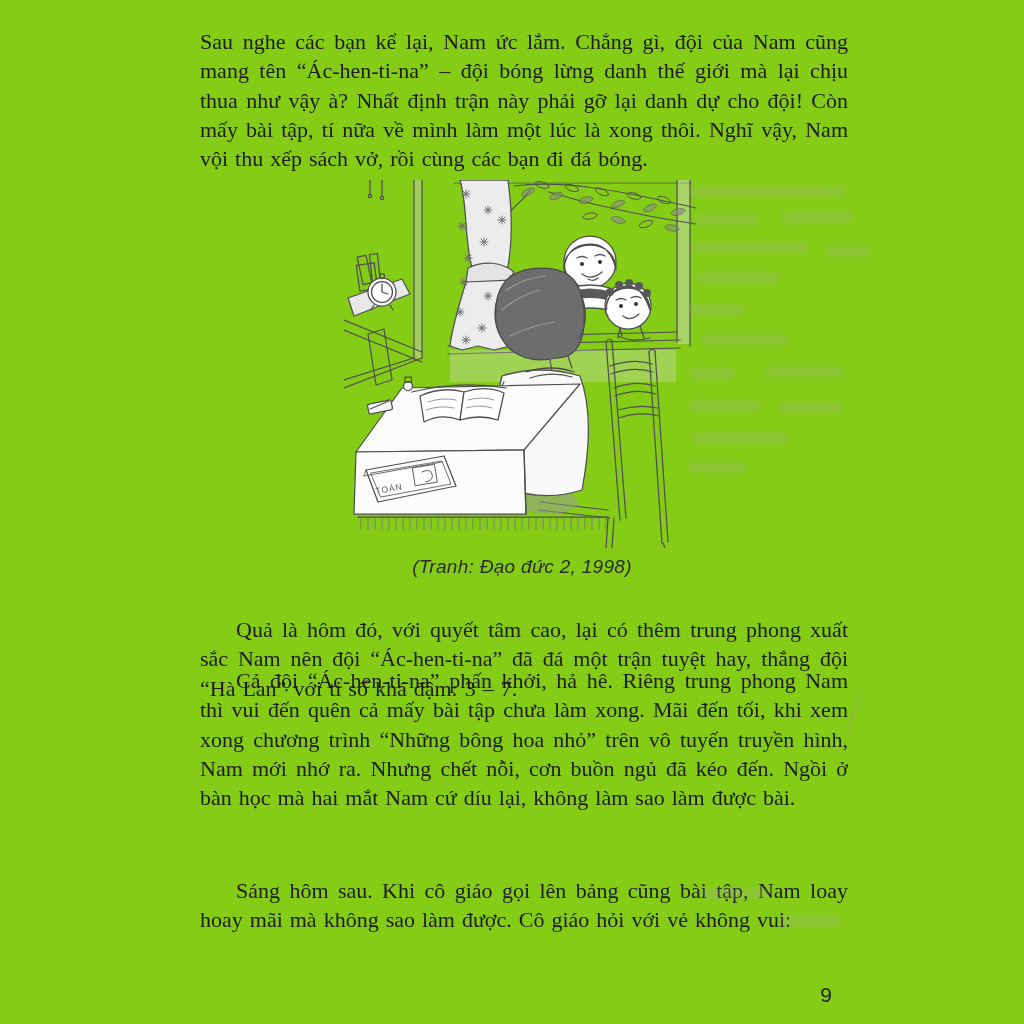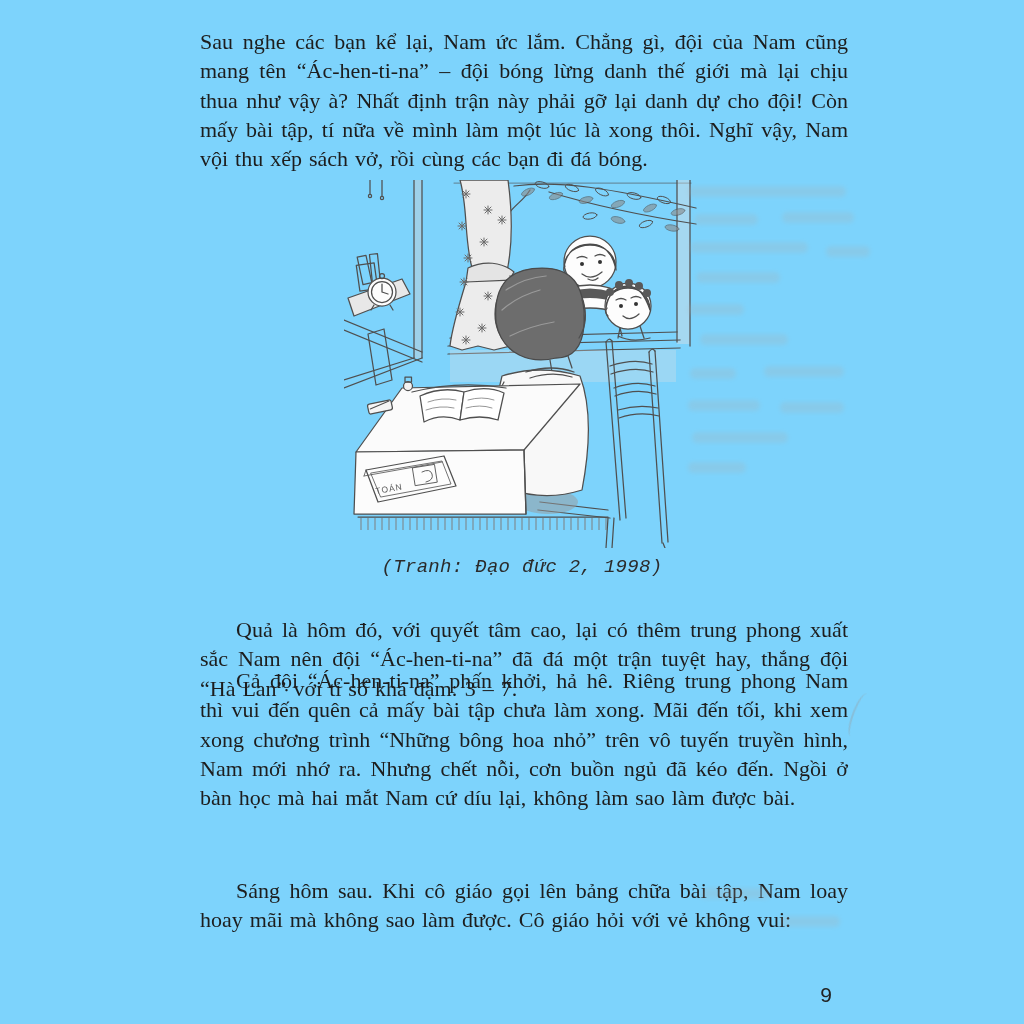--- a/index.html
+++ b/index.html
@@ -1,34 +1,34 @@
 <!DOCTYPE html>
 <html><head>
 <meta charset="utf-8">
 <style>
   html,body{margin:0;padding:0;background:#ffffff;}
   #page{
-    position:relative;width:1024px;height:1024px;background:#7dd3fc;
+    position:relative;width:1024px;height:1024px;background:#84cc16;
     font-family:"Liberation Serif","DejaVu Serif",serif;color:#1d1d1d;overflow:hidden;
   }
   .para{
     position:absolute;left:200px;width:648px;margin:0;
     font-size:22px;line-height:29.3px;text-align:justify;
     word-spacing:1.5px;color:#1d1d1d;
   }
   .para.indent{text-indent:36px;}
   #p1{top:27px;}
   #p2{top:615px;}
   #p3{top:666px;}
   #p4{top:876px;}
   #figure{position:absolute;left:344px;top:180px;width:356px;height:368px;}
   #figure svg{width:100%;height:100%;}
   #caption{
     position:absolute;left:330px;top:556px;width:384px;margin:0;
-    text-align:center;font-family:Liberation Mono, monospace;
+    text-align:center;font-family:Liberation Sans, sans-serif;
     font-style:italic;font-size:19px;color:#2b2b2b;letter-spacing:.3px;
   }
   #pageno{
     position:absolute;left:806px;top:983px;width:40px;margin:0;text-align:center;
     font-family:"Liberation Sans","DejaVu Sans",sans-serif;font-size:21px;color:#222;
   }
   
   .ghost{
     position:absolute;height:11px;border-radius:5px;
     background:#adadad;opacity:.22;filter:blur(2px);
@@ -210,21 +210,21 @@
           </g>
         </g>
       </g>
     </svg>
   </div>
 
   <p id="caption">(Tranh: Đạo đức 2, 1998)</p>
 
   <p id="p2" class="para indent">Quả là hôm đó, với quyết tâm cao, lại có thêm trung phong xuất sắc Nam nên đội “Ác-hen-ti-na” đã đá một trận tuyệt hay, thắng đội “Hà Lan” với tỉ số khá đậm: 3 – 7.</p>
   <p id="p3" class="para indent">Cả đội “Ác-hen-ti-na” phấn khởi, hả hê. Riêng trung phong Nam thì vui đến quên cả mấy bài tập chưa làm xong. Mãi đến tối, khi xem xong chương trình “Những bông hoa nhỏ” trên vô tuyến truyền hình, Nam mới nhớ ra. Nhưng chết nỗi, cơn buồn ngủ đã kéo đến. Ngồi ở bàn học mà hai mắt Nam cứ díu lại, không làm sao làm được bài.</p>
-  <p id="p4" class="para indent">Sáng hôm sau. Khi cô giáo gọi lên bảng chữa bài tập, Nam loay hoay mãi mà không sao làm được. Cô giáo hỏi với vẻ không vui:</p>
+  <p id="p4" class="para indent">Sáng hôm sau. Khi cô giáo gọi lên bảng cũng bài tập, Nam loay hoay mãi mà không sao làm được. Cô giáo hỏi với vẻ không vui:</p>
 
   <p id="pageno">9</p>
 
   <div class="ghost" style="left:688px;top:186px;width:158px;"></div>
   <div class="ghost" style="left:694px;top:214px;width:64px;"></div>
   <div class="ghost" style="left:782px;top:212px;width:72px;"></div>
   <div class="ghost" style="left:690px;top:242px;width:118px;"></div>
   <div class="ghost" style="left:826px;top:246px;width:44px;"></div>
   <div class="ghost" style="left:696px;top:272px;width:84px;"></div>
   <div class="ghost" style="left:688px;top:304px;width:56px;"></div>

